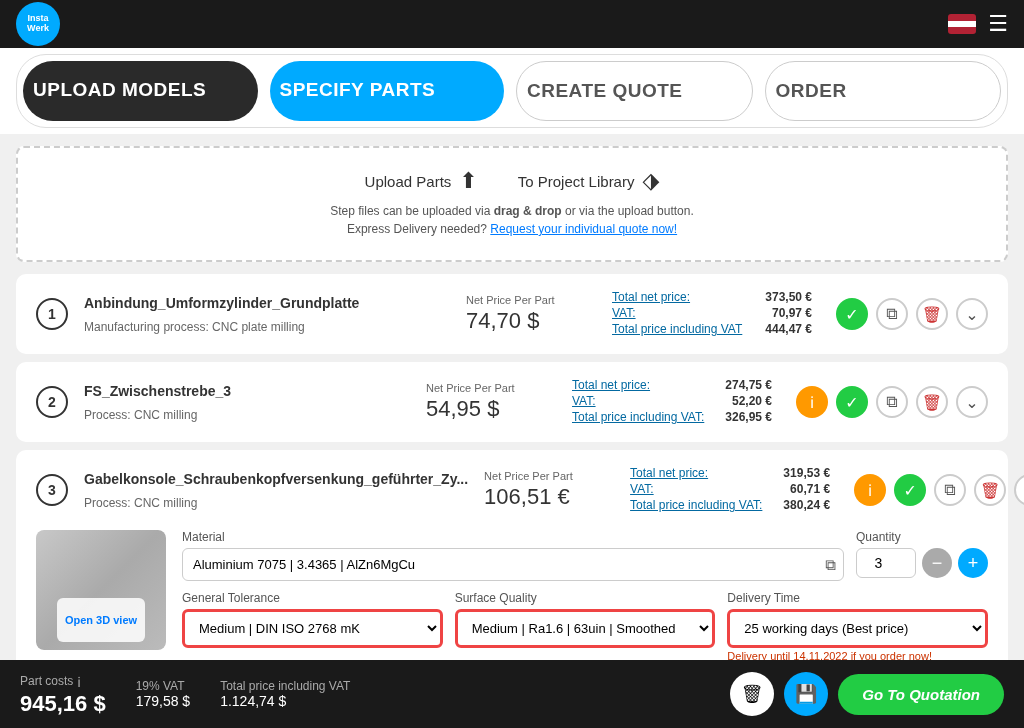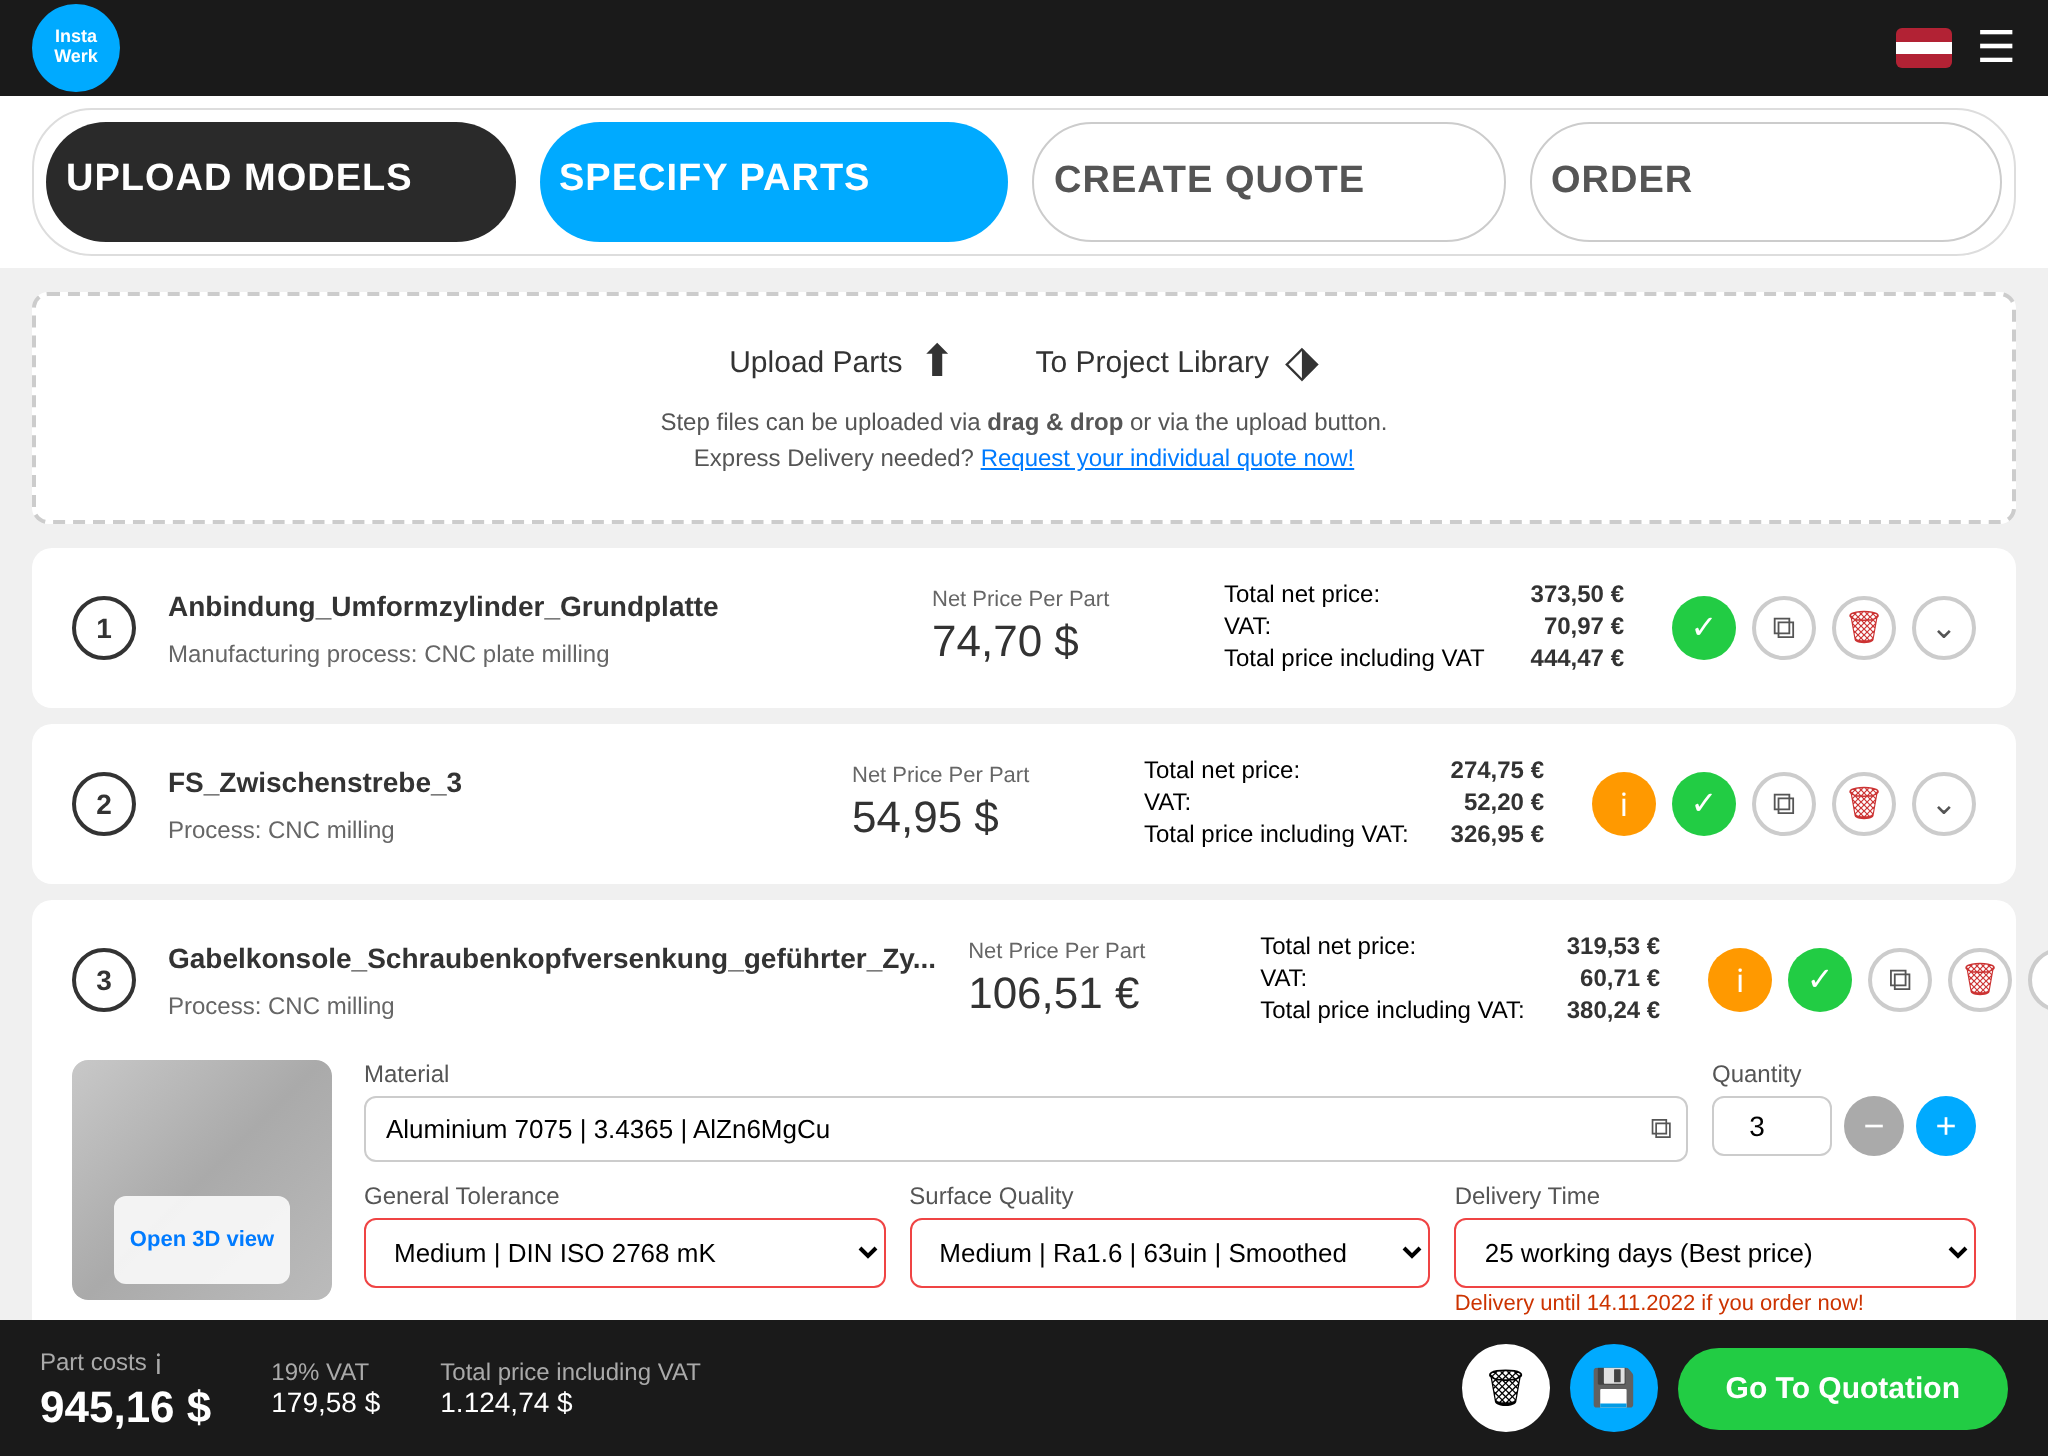--- a/index.html
+++ b/index.html
@@ -96,21 +96,21 @@
       flex-shrink: 0;
     }
     .part-info { flex: 1; }
     .part-name { font-weight: bold; font-size: 14px; }
     .part-process { color: #666; font-size: 12px; margin-top: 9px; }
     .price-section { text-align: left; min-width: 130px; }
     .price-label { color: #666; font-size: 11px; }
     .price-value { font-size: 22px; font-weight: normal; margin-top: 2px; }
     .totals-section { min-width: 200px; font-size: 12px; }
     .totals-row { display: flex; justify-content: space-between; gap: 20px; margin-bottom: 2px; }
-    .totals-label { color: #000000; }
+    .totals-label { color: #0369a1; text-decoration: underline; }
     .totals-value { font-weight: bold; }
     .actions { display: flex; align-items: center; gap: 8px; margin-left: 8px; }
 
     
     .icon-btn {
       width: 32px; height: 32px;
       border-radius: 50%;
       border: none;
       cursor: pointer;
       display: flex; align-items: center; justify-content: center;
@@ -167,21 +167,21 @@
     .form-input {
       width: 100%;
       border: 1px solid #ccc;
       border-radius: 6px;
       padding: 8px 10px;
       font-size: 13px;
       background: white;
     }
     .form-select {
       width: 100%;
-      border: 1px solid #ef4444;
+      border: 3px solid #ef4444;
       border-radius: 6px;
       padding: 8px 10px;
       font-size: 13px;
       background: white;
       cursor: pointer;
       appearance: auto;
     }
     .qty-group {
       display: flex;
       align-items: center;
@@ -268,20 +268,21 @@
     }
     .quotation-btn {
       background: #22cc44;
       color: white;
       border: none;
       border-radius: 24px;
       padding: 12px 24px;
       font-size: 15px;
       font-weight: bold;
       cursor: pointer;
+      font-style: italic;
     }
 
     .main-content {
       padding-bottom: 80px;
     }
 
     .nav-wrap {
       background: white;
       padding: 6px 16px;
     }

